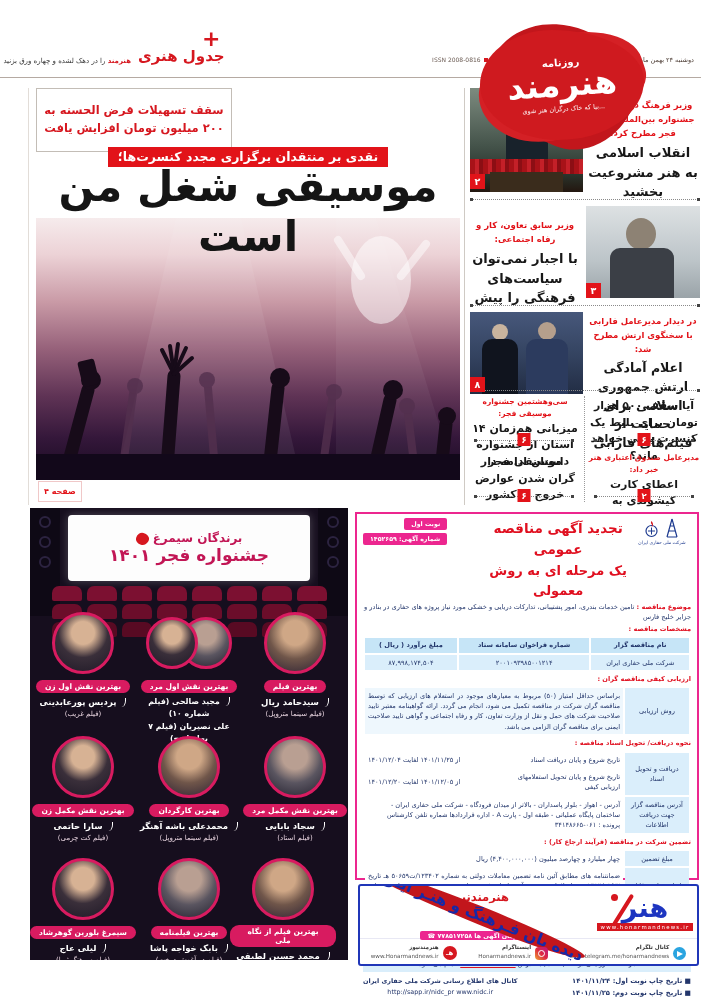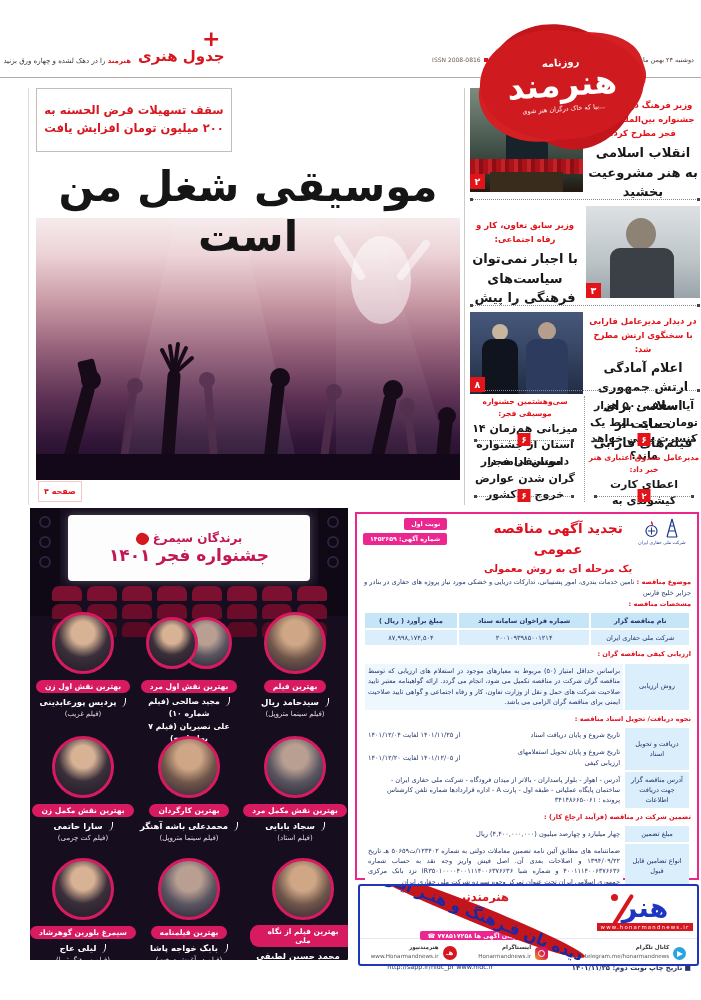--- a/index.html
+++ b/index.html
@@ -78,21 +78,21 @@
   .wnames{font-size:8.5px;font-weight:bold;line-height:1.6;margin-top:3px;white-space:pre-line;}
   .wfilm{font-size:7px;color:#e9d5e0;line-height:1.4;}
   .fajr{display:inline-block;width:7px;height:9px;border-right:1.5px solid #fff;border-radius:0 0 70% 0;margin-left:3px;vertical-align:middle;}
   
   .tender{position:absolute;left:355px;top:512px;width:344px;height:368px;border:2px solid #ec268f;background:#fff;padding:4px 6px;color:#23366b;font-size:6.6px;line-height:1.55;}
   .t-head{display:flex;align-items:flex-start;justify-content:space-between;margin-bottom:1px;}
   .t-badges{display:flex;flex-direction:column;gap:3px;align-items:flex-start;order:3;}
   .chip{background:#ec268f;color:#fff;font-size:6.3px;font-weight:bold;padding:1px 7px;border-radius:2px;white-space:nowrap;}
   .t-title{text-align:center;flex:1;order:2;padding-left:36px;}
   .t-title .tt{color:#e01020;font-weight:bold;font-size:13.5px;}
-  .t-title .ts{color:#e01020;font-weight:bold;font-size:10px;margin-top:1px;}
+  .t-title .ts{color:#e01020;font-weight:bold;font-size:13px;margin-top:1px;}
   .t-logos{order:1;width:58px;text-align:center;color:#1d3a8f;}
   .t-logos .lg{display:flex;justify-content:center;gap:5px;align-items:flex-end;}
   .t-logos .cap{font-size:4.6px;margin-top:1px;color:#1d3a8f;}
   .redlbl{color:#e01020;font-weight:bold;}
   .t-row{margin-top:1px;}
   table.tt1{width:100%;border-collapse:separate;border-spacing:2px;margin:2px 0;}
   table.tt1 td{background:#daeefb;text-align:center;padding:2.5px 2px;color:#23366b;}
   table.tt1 tr.hd td{background:#c6e5f7;font-weight:bold;}
   table.tt2{width:100%;border-collapse:separate;border-spacing:2px;margin:2px 0;}
   table.tt2 td{padding:2.5px 3px;vertical-align:middle;color:#23366b;}
@@ -154,20 +154,21 @@
       <div class="l-name">هنرمند</div>
       <div class="l-tag">...بیا که خاک درگران هنر شوی</div>
     </div>
   </div>
 
   <div class="edge-l"></div>
   <div class="vline-mid"></div>
 
   <div class="leadbox">سقف تسهیلات قرض الحسنه به ۲۰۰ میلیون تومان افزایش یافت</div>
 
+  <div class="kickband"><span>نقدی بر منتقدان برگزاری مجدد کنسرت‌ها؛</span></div>
   <div class="mainhead">موسیقی شغل من است</div>
   <div class="photo-main">
     <svg width="424" height="262" viewBox="0 0 424 262">
       <polygon points="140,0 205,0 265,262 80,262" fill="#ffffff" opacity="0.07"></polygon>
       <polygon points="300,0 340,0 420,262 300,262" fill="#ffffff" opacity="0.05"></polygon>
       <ellipse cx="345" cy="62" rx="30" ry="44" fill="#ffffff" opacity="0.5"></ellipse>
       <path d="M325 58 L302 22 M365 58 L390 26" stroke="#ffffff" stroke-width="8" stroke-linecap="round" opacity="0.5"></path>
       <g stroke="#53304e" stroke-width="8" stroke-linecap="round" opacity="0.8" fill="#53304e">
         <path d="M85 262 L97 176"></path>
           <circle cx="99" cy="168" r="8" stroke="none"></circle>
@@ -348,21 +349,21 @@
       <div class="wnames"><span class="fajr"></span><span>محمدعلی باشه آهنگر</span></div>
       <div class="wfilm">(فیلم سینما متروپل)</div>
     </div>
     <div class="wcell" style="left:0px;top:228px;">
       <div class="wpic g3"></div>
       <div><span class="wpill">بهترین نقش مکمل زن</span></div>
       <div class="wnames"><span class="fajr"></span><span>سارا حاتمی</span></div>
       <div class="wfilm">(فیلم کت چرمی)</div>
     </div>
 
-    <div class="wcell" style="left:220px;top:350px;">
+    <div class="wcell" style="left:200px;top:350px;">
       <div class="wpic"></div>
       <div><span class="wpill">بهترین فیلم از نگاه ملی</span></div>
       <div class="wnames"><span class="fajr"></span><span>محمد حسین لطیفی</span></div>
 
     </div>
     <div class="wcell" style="left:106px;top:350px;">
       <div class="wpic g2"></div>
       <div><span class="wpill">بهترین فیلمنامه</span></div>
       <div class="wnames"><span class="fajr"></span><span>بابک خواجه پاشا</span></div>
       <div class="wfilm">(فیلم در آغوش درخت)</div>

